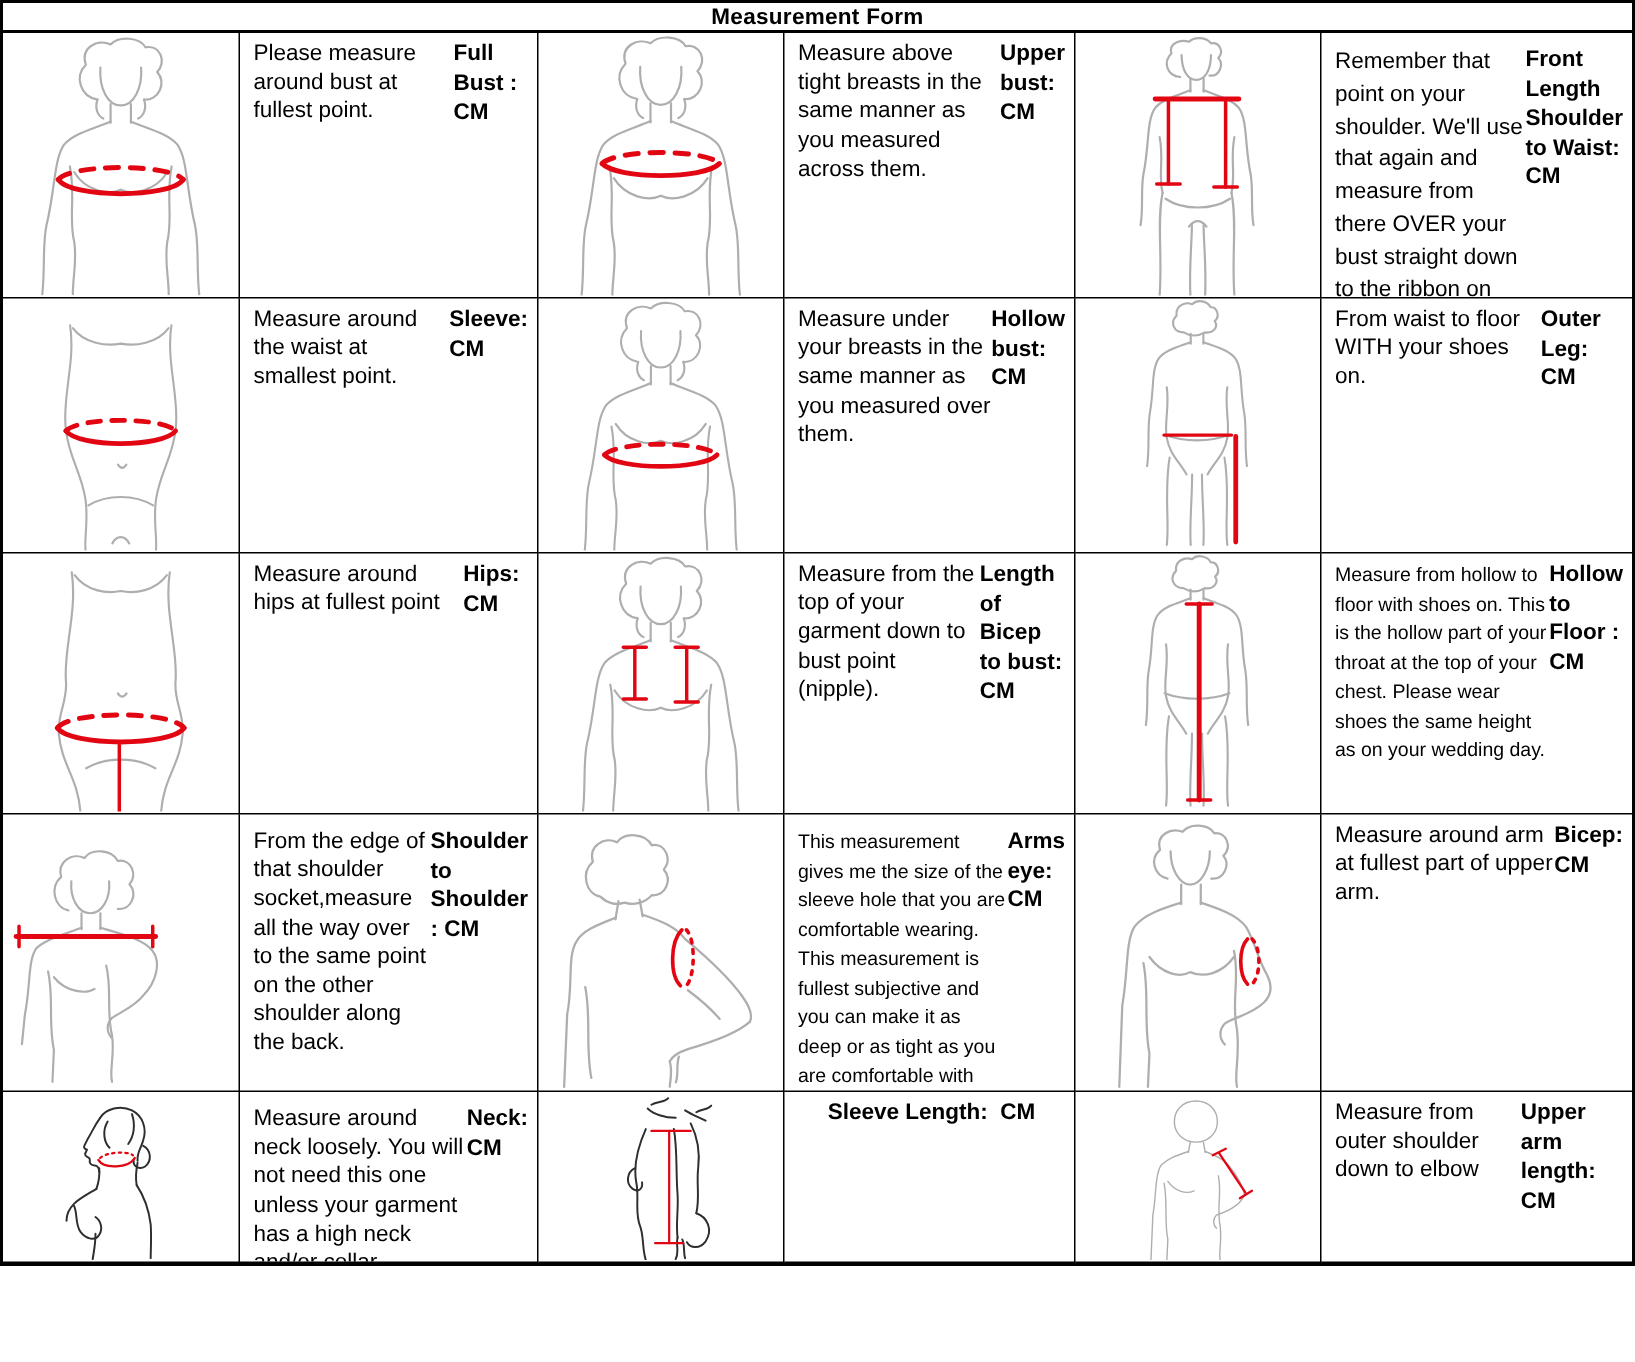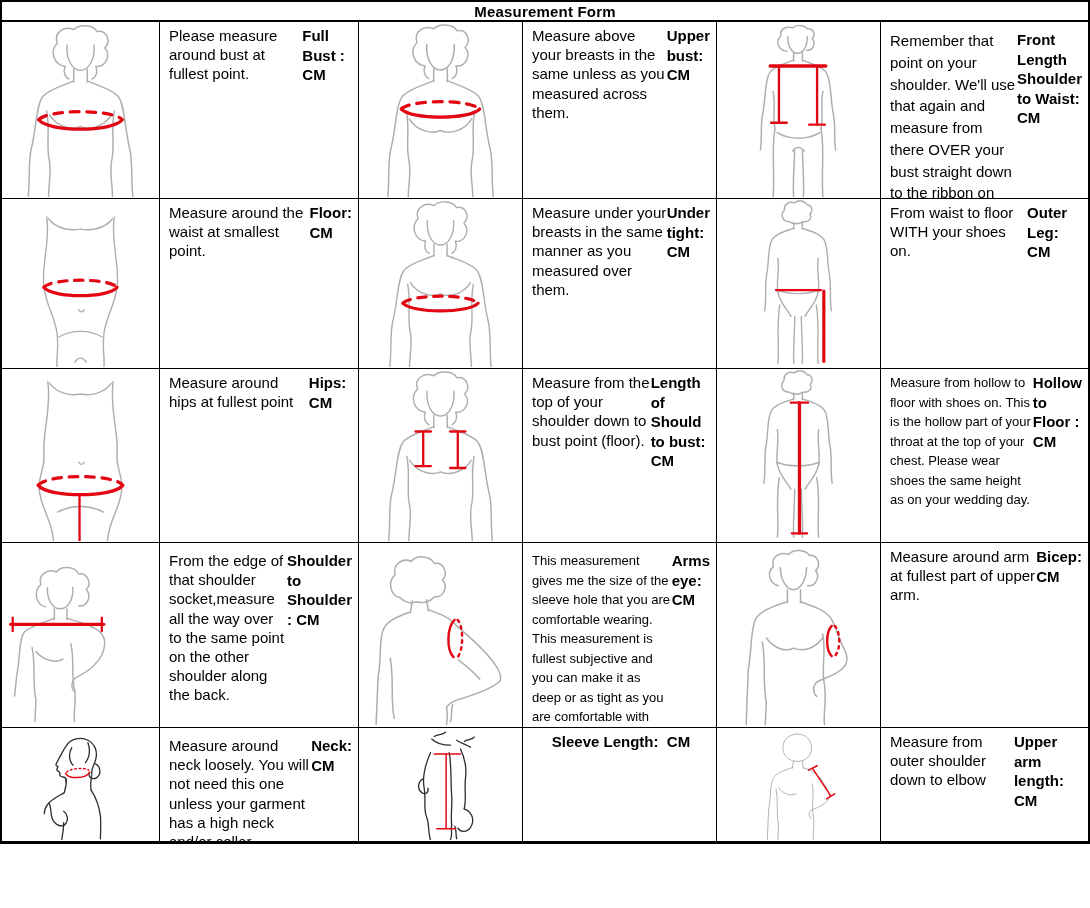--- a/index.html
+++ b/index.html
@@ -76,21 +76,21 @@
       <path class="g" d="M73,59 C62,64 48,67 41,75 C34,85 35,105 29,130 C26,143 28,160 26,178"></path>
       <path class="g" d="M87,59 C98,64 112,67 119,75 C126,85 125,105 131,130 C134,143 132,160 134,178"></path>
       <path class="g" d="M45,90 C49,110 44,126 48,142 C50,155 47,166 47,178"></path>
       <path class="g" d="M115,90 C111,110 116,126 112,142 C110,155 113,166 113,178"></path>
       <path class="g" d="M48,98 C56,111 72,114 80,110 M112,98 C104,111 88,114 80,110"></path>
       <path class="rd" d="M40,88 C50,78 110,78 120,88"></path>
       <path class="r" d="M40,88 C50,99 110,99 120,88"></path>
     </svg>
   </div>
   <div class="cell txt">
-    <p class="desc">Measure above your breasts in the same unless as you measured across them.</p>
+    <p class="desc">Measure above tight breasts in the same manner as you measured across them.</p>
     <p class="label">Upper bust:  CM</p>
   </div>
 
   <div class="cell fig">
     <svg viewBox="0 0 160 178">
       <path class="g" d="M68,29 C59,28 56,19 62,13 C60,6 68,3 74,5 C78,1 86,2 89,6 C95,5 98,12 94,16 C98,20 95,29 88,28"></path>
       <path class="g" d="M69,14 C69,24 73,31 79,31 C85,31 89,24 89,14"></path>
       <path class="g" d="M75,30 L75,39 M84,30 L84,39"></path>
       <path class="g" d="M75,38 C65,42 56,44 51,50 C45,58 47,76 43,95 C41,106 43,118 41,130"></path>
       <path class="g" d="M84,38 C94,42 103,44 108,50 C114,58 112,76 116,95 C118,106 116,118 118,130"></path>
@@ -116,41 +116,41 @@
       <path class="g" d="M46,20 C54,31 70,33 80,31 M114,20 C106,31 90,33 80,31"></path>
       <path class="g" d="M78,117 C80,120 82,120 84,117"></path>
       <path class="g" d="M57,146 C70,138 90,138 103,146"></path>
       <path class="g" d="M74,173 C77,167 83,167 86,173"></path>
       <path class="rd" d="M41,93 C50,83 110,83 119,93"></path>
       <path class="r" d="M41,93 C50,105 110,105 119,93"></path>
     </svg>
   </div>
   <div class="cell txt">
     <p class="desc">Measure around the waist at smallest point.</p>
-    <p class="label">Floor:   CM</p>
+    <p class="label">Sleeve:   CM</p>
   </div>
 
   <div class="cell fig">
     <svg viewBox="0 0 160 178">
       <path class="g" d="M64,44 C52,42 48,28 56,20 C52,8 64,2 73,6 C79,0 93,1 97,8 C107,6 112,18 105,25 C112,32 106,45 96,44"></path>
       <path class="g" d="M64,44 C62,50 64,55 68,57 M96,44 C98,50 96,55 92,57"></path>
       <path class="g" d="M66,22 C65,36 71,48 80,48 C89,48 95,36 94,22"></path>
       <path class="g" d="M73,47 L73,60 M87,47 L87,60"></path>
       <path class="g" d="M73,59 C62,64 48,67 41,75 C34,85 35,105 29,130 C26,143 28,160 26,178"></path>
       <path class="g" d="M87,59 C98,64 112,67 119,75 C126,85 125,105 131,130 C134,143 132,160 134,178"></path>
       <path class="g" d="M45,90 C49,110 44,126 48,142 C50,155 47,166 47,178"></path>
       <path class="g" d="M115,90 C111,110 116,126 112,142 C110,155 113,166 113,178"></path>
       <path class="g" d="M48,88 C56,101 72,104 80,100 M112,88 C104,101 88,104 80,100"></path>
       <path class="rd" d="M40,110 C50,100 110,100 120,110"></path>
       <path class="r" d="M40,110 C50,121 110,121 120,110"></path>
     </svg>
   </div>
   <div class="cell txt">
     <p class="desc">Measure under your breasts in the same manner as you measured over them.</p>
-    <p class="label">Under tight:  CM</p>
+    <p class="label">Hollow bust:  CM</p>
   </div>
 
   <div class="cell fig">
     <svg viewBox="0 0 160 178">
       <path class="g" d="M70,23 C63,23 60,16 65,11 C64,4 71,1 76,3 C80,-1 87,1 89,5 C94,5 96,12 92,15 C95,19 91,24 85,23 C80,26 75,26 70,23"></path>
       <path class="g" d="M75,24 L75,31 M84,24 L84,31"></path>
       <path class="g" d="M75,30 C64,34 56,36 52,42 C47,50 49,64 46,80 C44,92 46,104 44,118"></path>
       <path class="g" d="M84,30 C95,34 103,36 107,42 C112,50 110,64 113,80 C115,92 113,104 115,118"></path>
       <path class="g" d="M58,62 C60,76 56,88 58,98 M101,62 C99,76 103,88 101,98"></path>
       <path class="g" d="M57,96 C70,101 89,101 102,96"></path>
@@ -192,22 +192,22 @@
       <path class="g" d="M73,59 C62,64 48,67 41,75 C34,85 35,105 29,130 C26,143 28,160 26,178"></path>
       <path class="g" d="M87,59 C98,64 112,67 119,75 C126,85 125,105 131,130 C134,143 132,160 134,178"></path>
       <path class="g" d="M45,90 C49,110 44,126 48,142 C50,155 47,166 47,178"></path>
       <path class="g" d="M115,90 C111,110 116,126 112,142 C110,155 113,166 113,178"></path>
       <path class="g" d="M48,94 C56,107 72,110 80,106 M112,94 C104,107 88,110 80,106"></path>
       <path class="rt" d="M54,64 L70,64 M62,64 L62,100 M54,100 L70,100"></path>
       <path class="rt" d="M90,64 L106,64 M98,64 L98,102 M90,102 L106,102"></path>
     </svg>
   </div>
   <div class="cell txt">
-    <p class="desc">Measure from the top of your shoulder down to bust point (floor).</p>
-    <p class="label">Length of Should to bust:  CM</p>
+    <p class="desc">Measure from the top of your garment down to bust point (nipple).</p>
+    <p class="label">Length of Bicep to bust:  CM</p>
   </div>
 
   <div class="cell fig">
     <svg viewBox="0 0 160 178">
       <path class="g" d="M70,23 C63,23 60,16 65,11 C64,4 71,1 76,3 C80,-1 87,1 89,5 C94,5 96,12 92,15 C95,19 91,24 85,23 C80,26 75,26 70,23"></path>
       <path class="g" d="M75,24 L75,31 M84,24 L84,31"></path>
       <path class="g" d="M75,30 C64,34 56,36 52,42 C47,50 49,64 46,80 C44,92 46,104 44,118"></path>
       <path class="g" d="M84,30 C95,34 103,36 107,42 C112,50 110,64 113,80 C115,92 113,104 115,118"></path>
       <path class="g" d="M58,62 C60,76 56,88 58,98 M101,62 C99,76 103,88 101,98"></path>
       <path class="g" d="M57,96 C70,101 89,101 102,96"></path>

